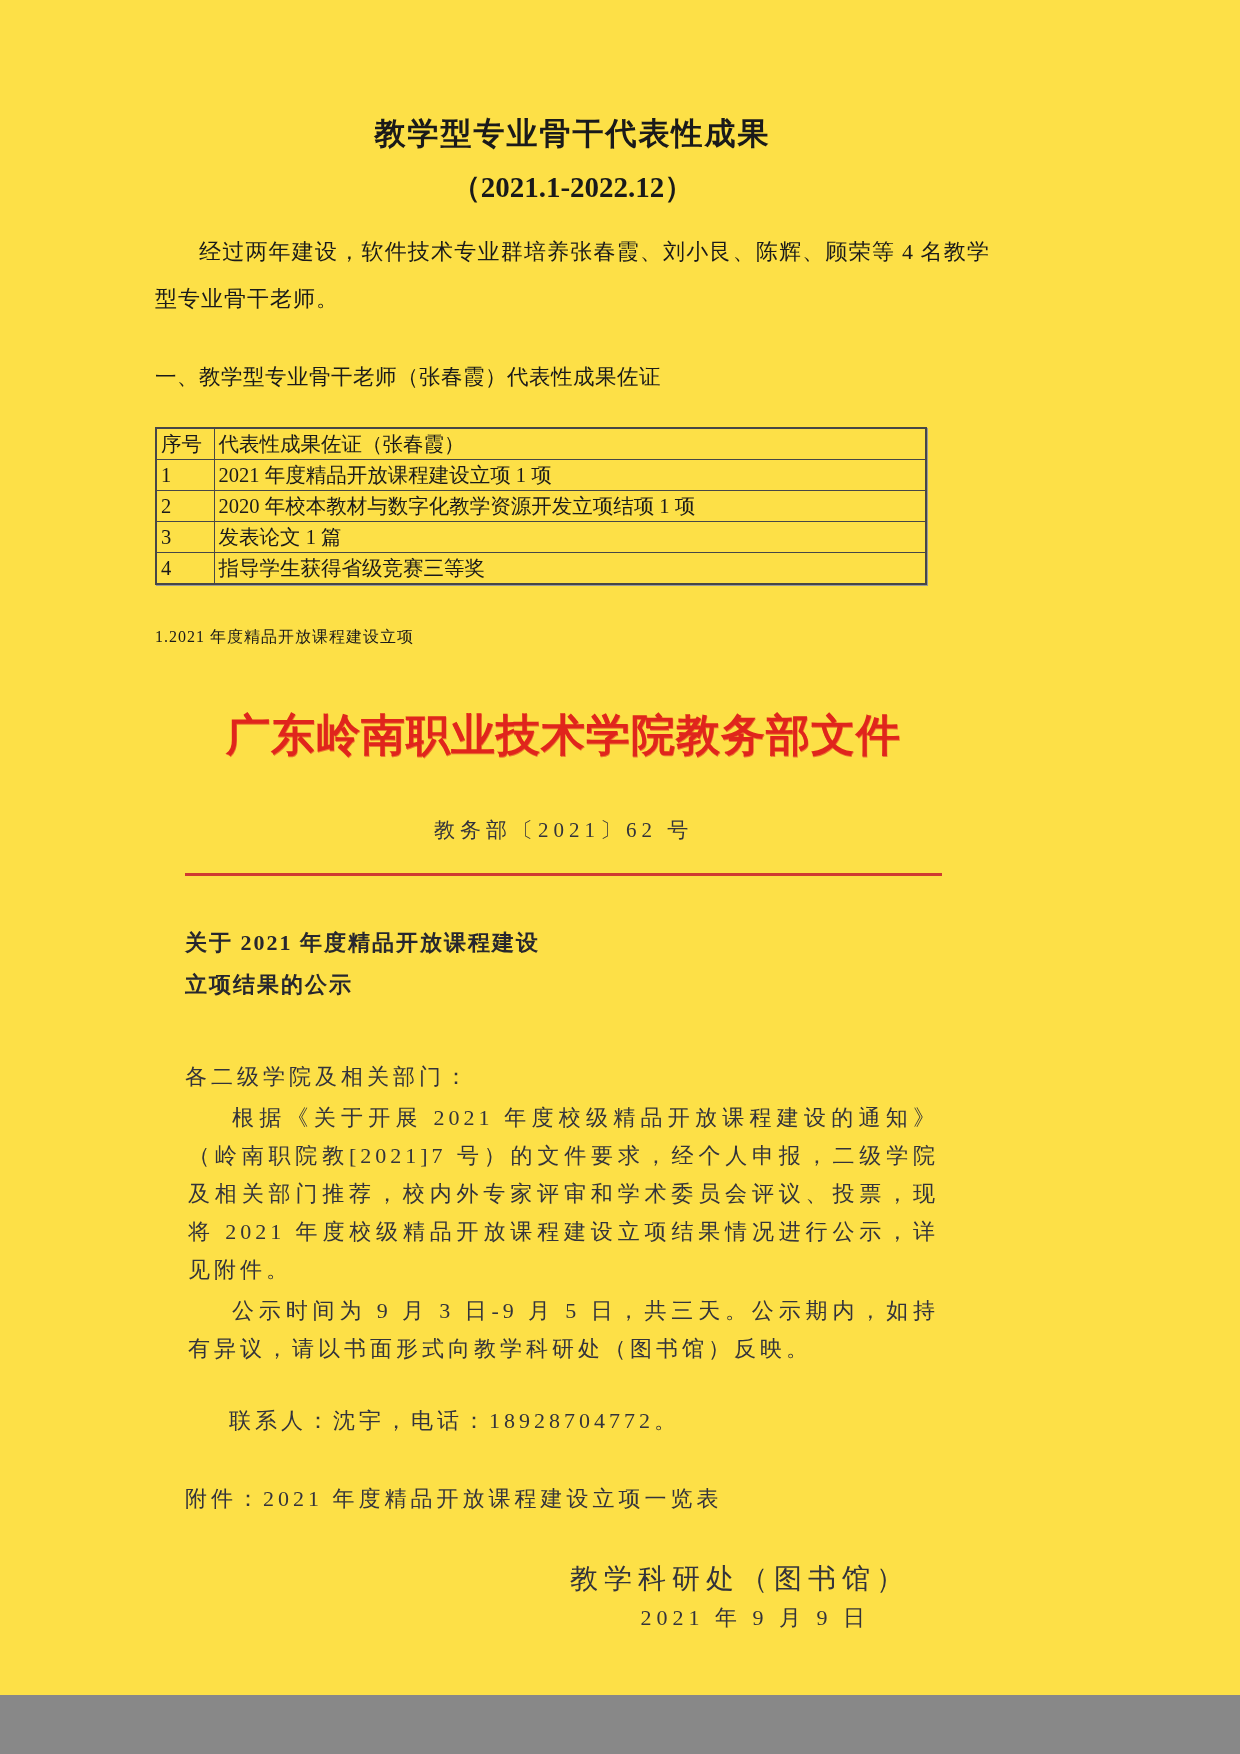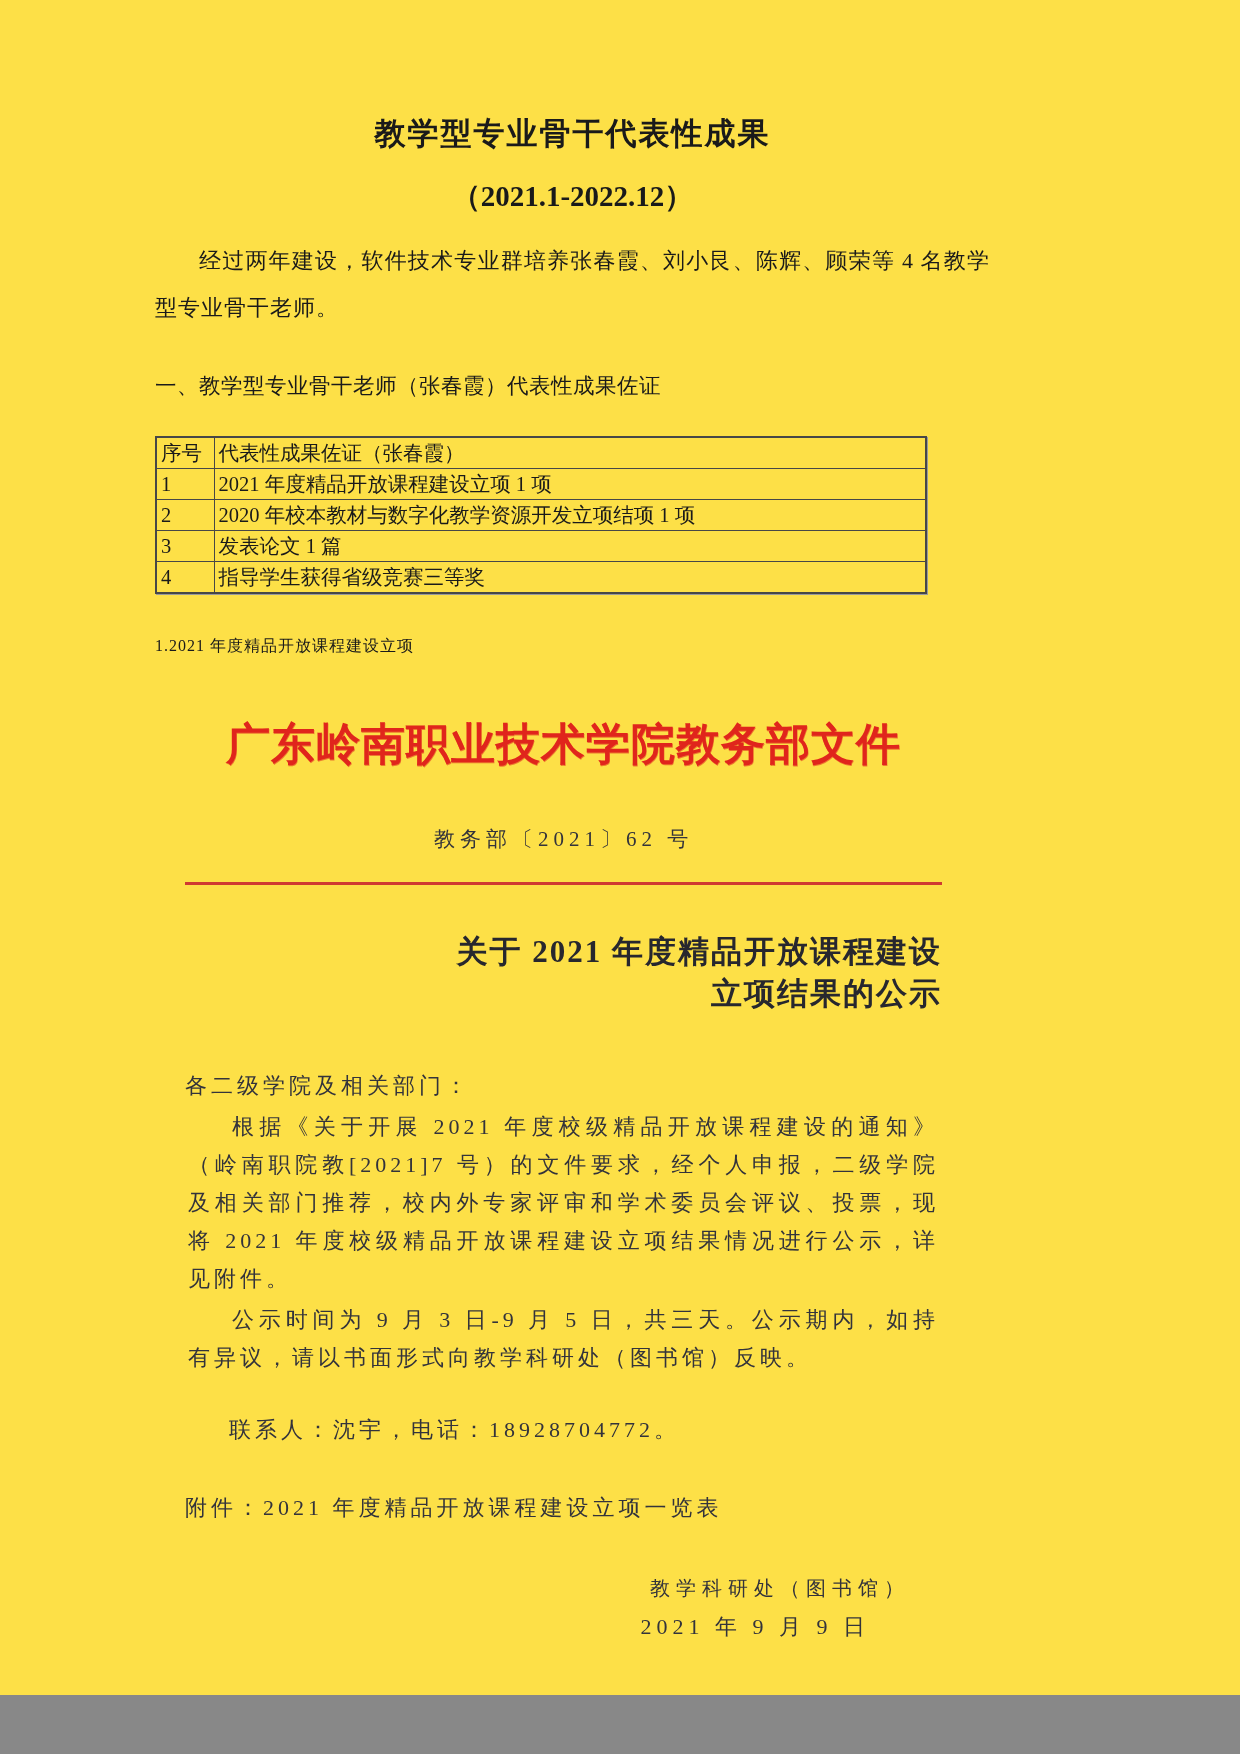--- a/index.html
+++ b/index.html
@@ -9,21 +9,21 @@
     font-family:"Liberation Serif","DejaVu Serif",serif;
     color:#1a1a1a;
   }
   .content { width:835px; margin:0 250px 0 155px; padding-top:112px; }
 
   .page-title {
     margin:0; text-align:center; font-size:31px; font-weight:bold;
     letter-spacing:2px; line-height:44px;
   }
   .page-subtitle {
-    text-align:center; font-size:29px; font-weight:bold; line-height:42px; margin-top:19px;
+    text-align:center; font-size:29px; font-weight:bold; line-height:42px; margin-top:10px;
   }
   .intro {
     margin:20px 0 0 0; font-size:22px; line-height:47px;
     text-indent:2em; text-align:justify; letter-spacing:1px;
   }
   .section-heading {
     margin:40px 0 0 0; font-size:21.5px; font-weight:normal; letter-spacing:0.5px;
   }
 
   table.results {
@@ -49,31 +49,31 @@
     color:var(--letterhead_red,#e0251c);
     text-shadow:0.5px 0.5px 0 rgba(224,37,28,.55);
   }
   .doc-number {
     margin-top:50px; text-align:center; font-size:21px; letter-spacing:5px; line-height:30px;
   }
   .red-rule {
     margin-top:28px; height:3px; background:var(--rule_red,#cf3a31); width:100%;
   }
   .letter-title {
-    margin-top:46px; text-align:right; font-weight:bold;
-    font-size:31px; line-height:42px; letter-spacing:2px; color:#27272e;
+    margin-top:46px; text-align:left; font-weight:bold;
+    font-size:22px; line-height:42px; letter-spacing:2px; color:#27272e;
   }
   .salutation { margin-top:52px; font-size:22px; letter-spacing:4px; line-height:38px; }
   .letter-para {
     margin:3px; font-size:22px; letter-spacing:4px; line-height:38px;
     text-indent:2em; text-align:justify;
   }
   .contact-line   { margin-top:34px; font-size:22px; letter-spacing:4px; line-height:38px; text-indent:2em; }
   .attachment-line{ margin-top:40px; font-size:22px; letter-spacing:4px; line-height:38px; }
-  .signature-org  { margin-top:42px; text-align:right; padding-right:32px; font-size:20px; letter-spacing:6px; line-height:38px; }
+  .signature-org  { margin-top:42px; text-align:right; padding-right:32px; font-size:28px; letter-spacing:6px; line-height:38px; }
   .signature-date { text-align:right; padding-right:72px; font-size:22px; letter-spacing:5px; line-height:40px; }
 </style>
 </head>
 <body>
 
 <div class="page">
   <div class="content">
 
     <h1 class="page-title">教学型专业骨干代表性成果</h1>
     <div class="page-subtitle">（2021.1-2022.12）</div>

